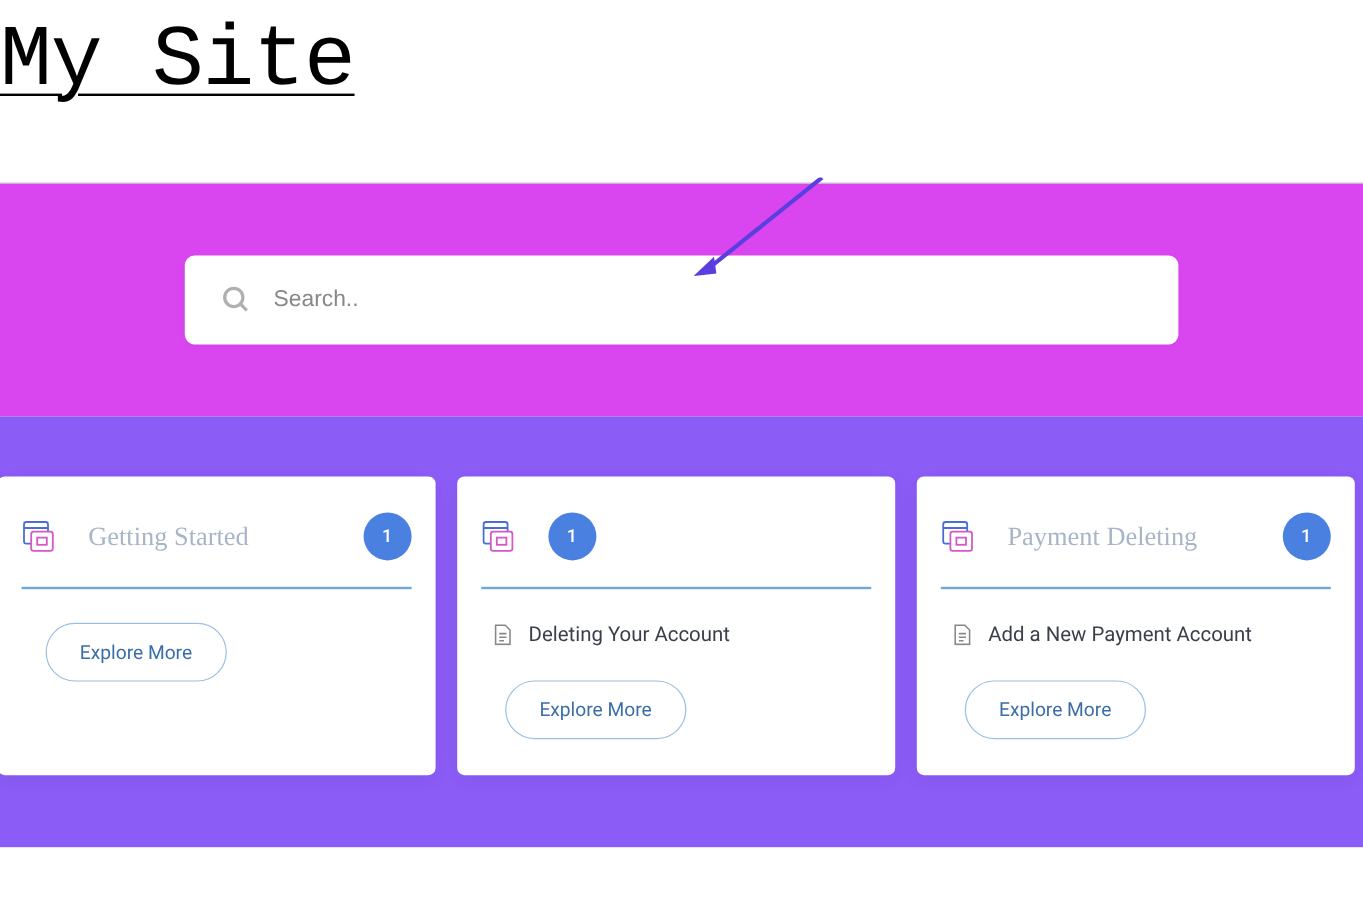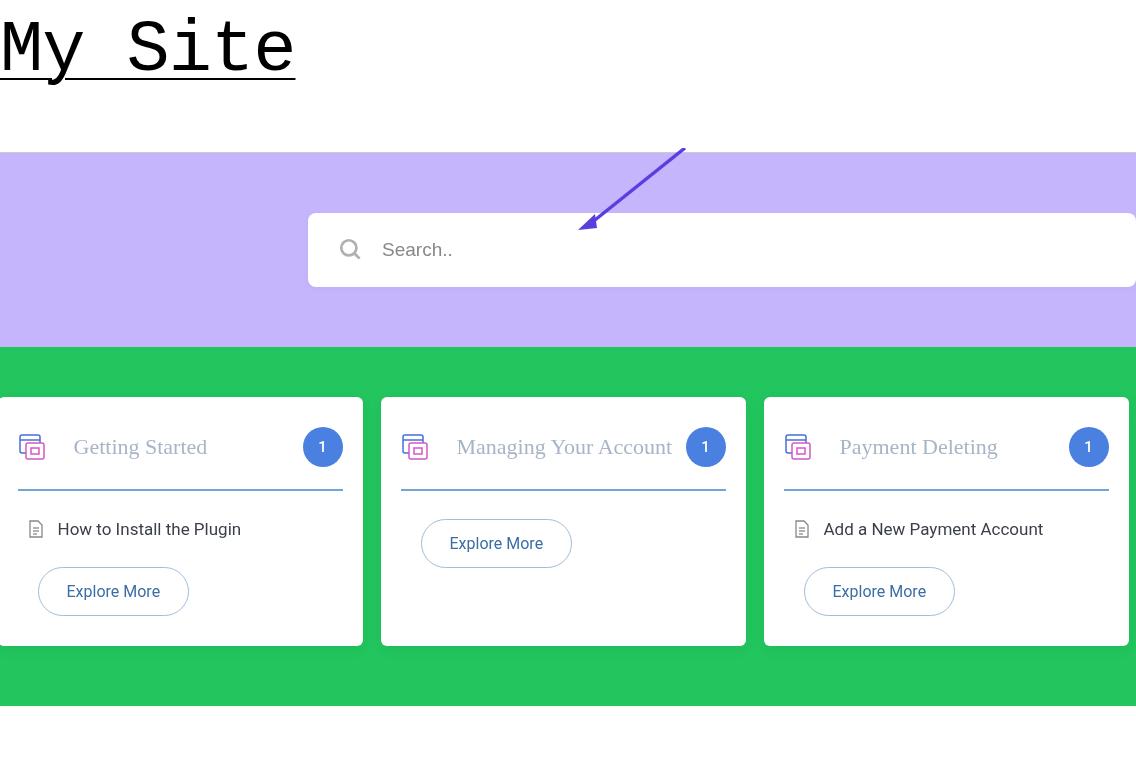--- a/index.html
+++ b/index.html
@@ -29,24 +29,24 @@
       text-underline-offset: 8px;
       padding-left: 0;
       letter-spacing: -1px;
     }
     .divider {
       border: none;
       border-top: 1px solid #ccc;
       margin-top: 60px;
     }
     .search-section {
-      background: #c4b5fd;
+      background: #d946ef;
       padding: 60px 0;
       display: flex;
-      justify-content: flex-end;
+      justify-content: center;
     }
     .search-bar {
       background: #fff;
       width: 828px;
       height: 74px;
       border-radius: 8px;
       display: flex;
       align-items: center;
       padding: 0 30px;
       box-shadow: 0 2px 6px rgba(0,0,0,0.03);
@@ -62,21 +62,21 @@
       outline: none;
       font-size: 19px;
       color: #555;
       width: 100%;
       background: transparent;
     }
     .search-input::placeholder {
       color: #888;
     }
     .cards-section {
-      background: #22c55e;
+      background: #8b5cf6;
       padding: 50px 0 60px 0;
       display: flex;
       justify-content: center;
       gap: 18px;
     }
     .card {
       background: #fff;
       width: 365px;
       border-radius: 6px;
       padding: 30px 20px 30px 20px;
@@ -189,42 +189,41 @@
     <div class="card-header">
       <svg class="card-icon" viewBox="0 0 28 28">
         <rect x="2" y="2" width="20" height="18" rx="2" fill="none" stroke="#4a6ed8" stroke-width="1.5"></rect>
         <line x1="2" y1="7" x2="22" y2="7" stroke="#4a6ed8" stroke-width="1.5"></line>
         <rect x="8" y="10" width="18" height="16" rx="2" fill="#fff" stroke="#d458c8" stroke-width="1.5"></rect>
         <rect x="13" y="15" width="8" height="6" fill="none" stroke="#d458c8" stroke-width="1.5"></rect>
       </svg>
       <h2 class="card-title">Getting Started</h2>
       <div class="card-badge">1</div>
     </div>
-    <div class="card-item">
-      <svg class="doc-icon" viewBox="0 0 16 18" fill="none" stroke="#888" stroke-width="1.3">
-        <path d="M2 1 L10 1 L14 5 L14 17 L2 17 Z"></path>
-        <line x1="5" y1="8" x2="11" y2="8"></line>
-        <line x1="5" y1="11" x2="11" y2="11"></line>
-        <line x1="5" y1="14" x2="9" y2="14"></line>
-      </svg>
-      <span class="card-item-text">How to Install the Plugin</span>
-    </div>
     <button class="explore-btn">Explore More</button>
   </div>
 
   <div class="card">
     <div class="card-header">
       <svg class="card-icon" viewBox="0 0 28 28">
         <rect x="2" y="2" width="20" height="18" rx="2" fill="none" stroke="#4a6ed8" stroke-width="1.5"></rect>
         <line x1="2" y1="7" x2="22" y2="7" stroke="#4a6ed8" stroke-width="1.5"></line>
         <rect x="8" y="10" width="18" height="16" rx="2" fill="#fff" stroke="#d458c8" stroke-width="1.5"></rect>
         <rect x="13" y="15" width="8" height="6" fill="none" stroke="#d458c8" stroke-width="1.5"></rect>
       </svg>
-      <h2 class="card-title">Managing Your Account</h2>
       <div class="card-badge">1</div>
+    </div>
+    <div class="card-item">
+      <svg class="doc-icon" viewBox="0 0 16 18" fill="none" stroke="#888" stroke-width="1.3">
+        <path d="M2 1 L10 1 L14 5 L14 17 L2 17 Z"></path>
+        <line x1="5" y1="8" x2="11" y2="8"></line>
+        <line x1="5" y1="11" x2="11" y2="11"></line>
+        <line x1="5" y1="14" x2="9" y2="14"></line>
+      </svg>
+      <span class="card-item-text">Deleting Your Account</span>
     </div>
     <button class="explore-btn">Explore More</button>
   </div>
 
   <div class="card">
     <div class="card-header">
       <svg class="card-icon" viewBox="0 0 28 28">
         <rect x="2" y="2" width="20" height="18" rx="2" fill="none" stroke="#4a6ed8" stroke-width="1.5"></rect>
         <line x1="2" y1="7" x2="22" y2="7" stroke="#4a6ed8" stroke-width="1.5"></line>
         <rect x="8" y="10" width="18" height="16" rx="2" fill="#fff" stroke="#d458c8" stroke-width="1.5"></rect>

